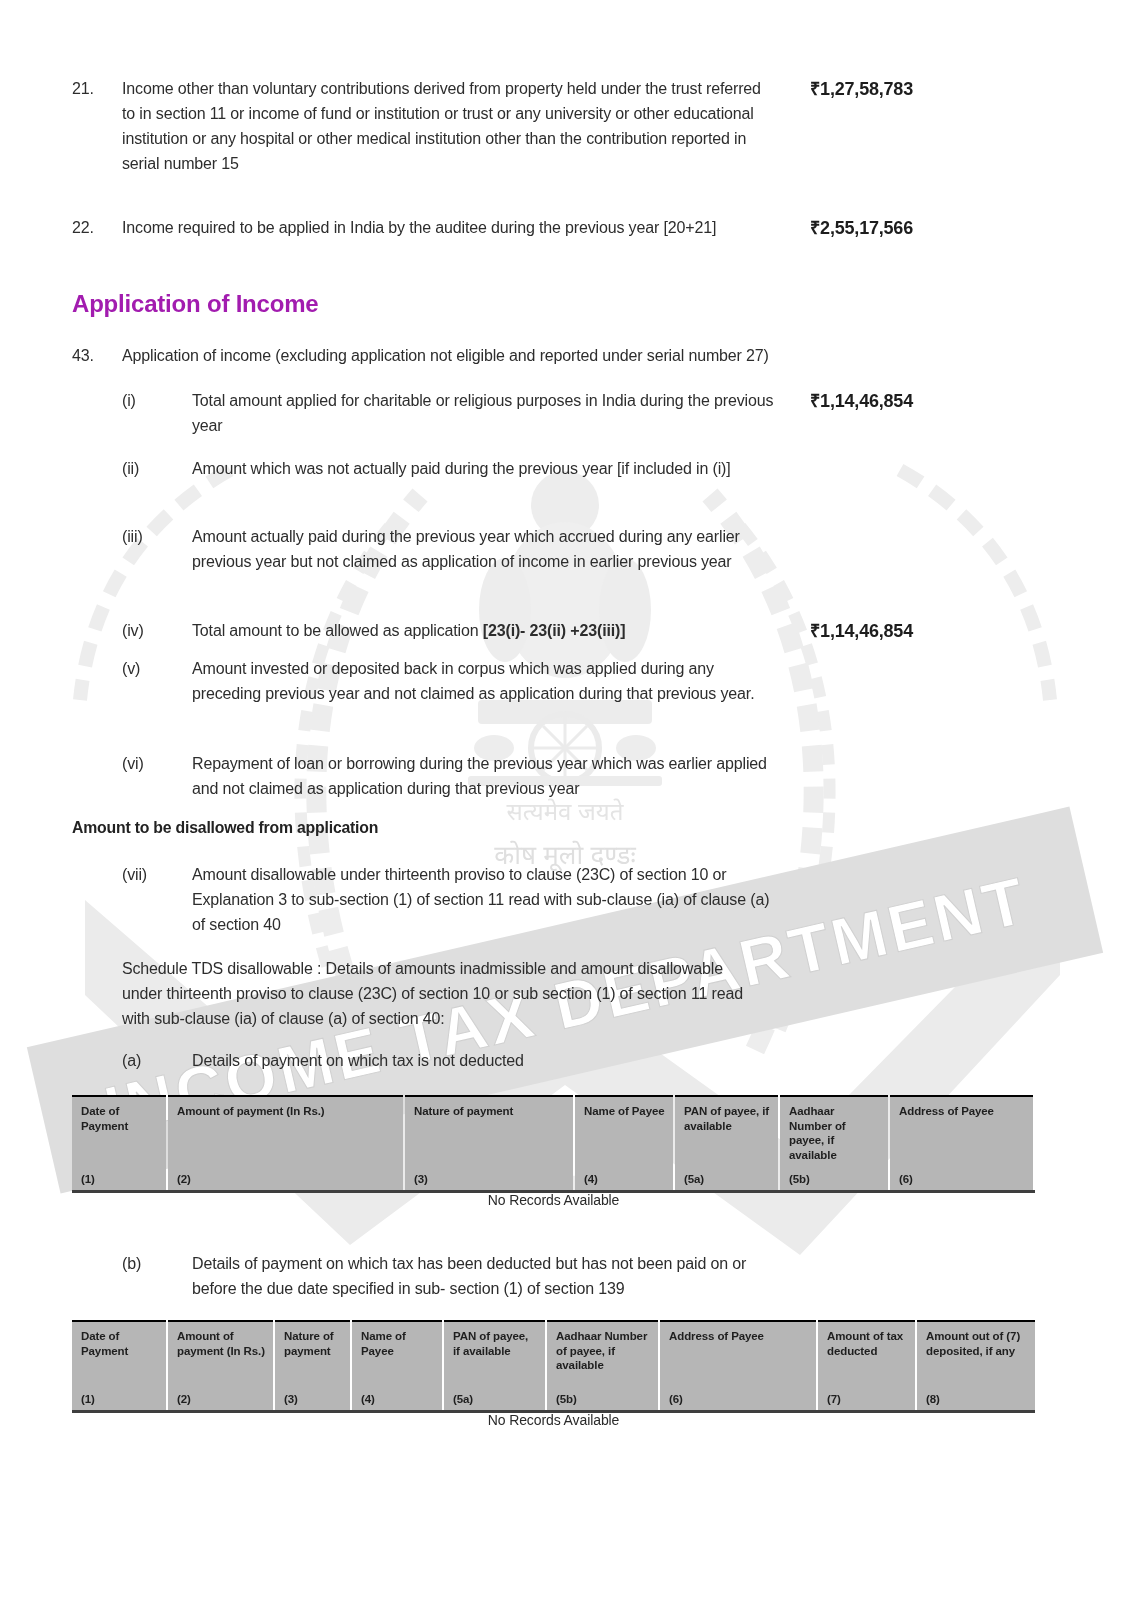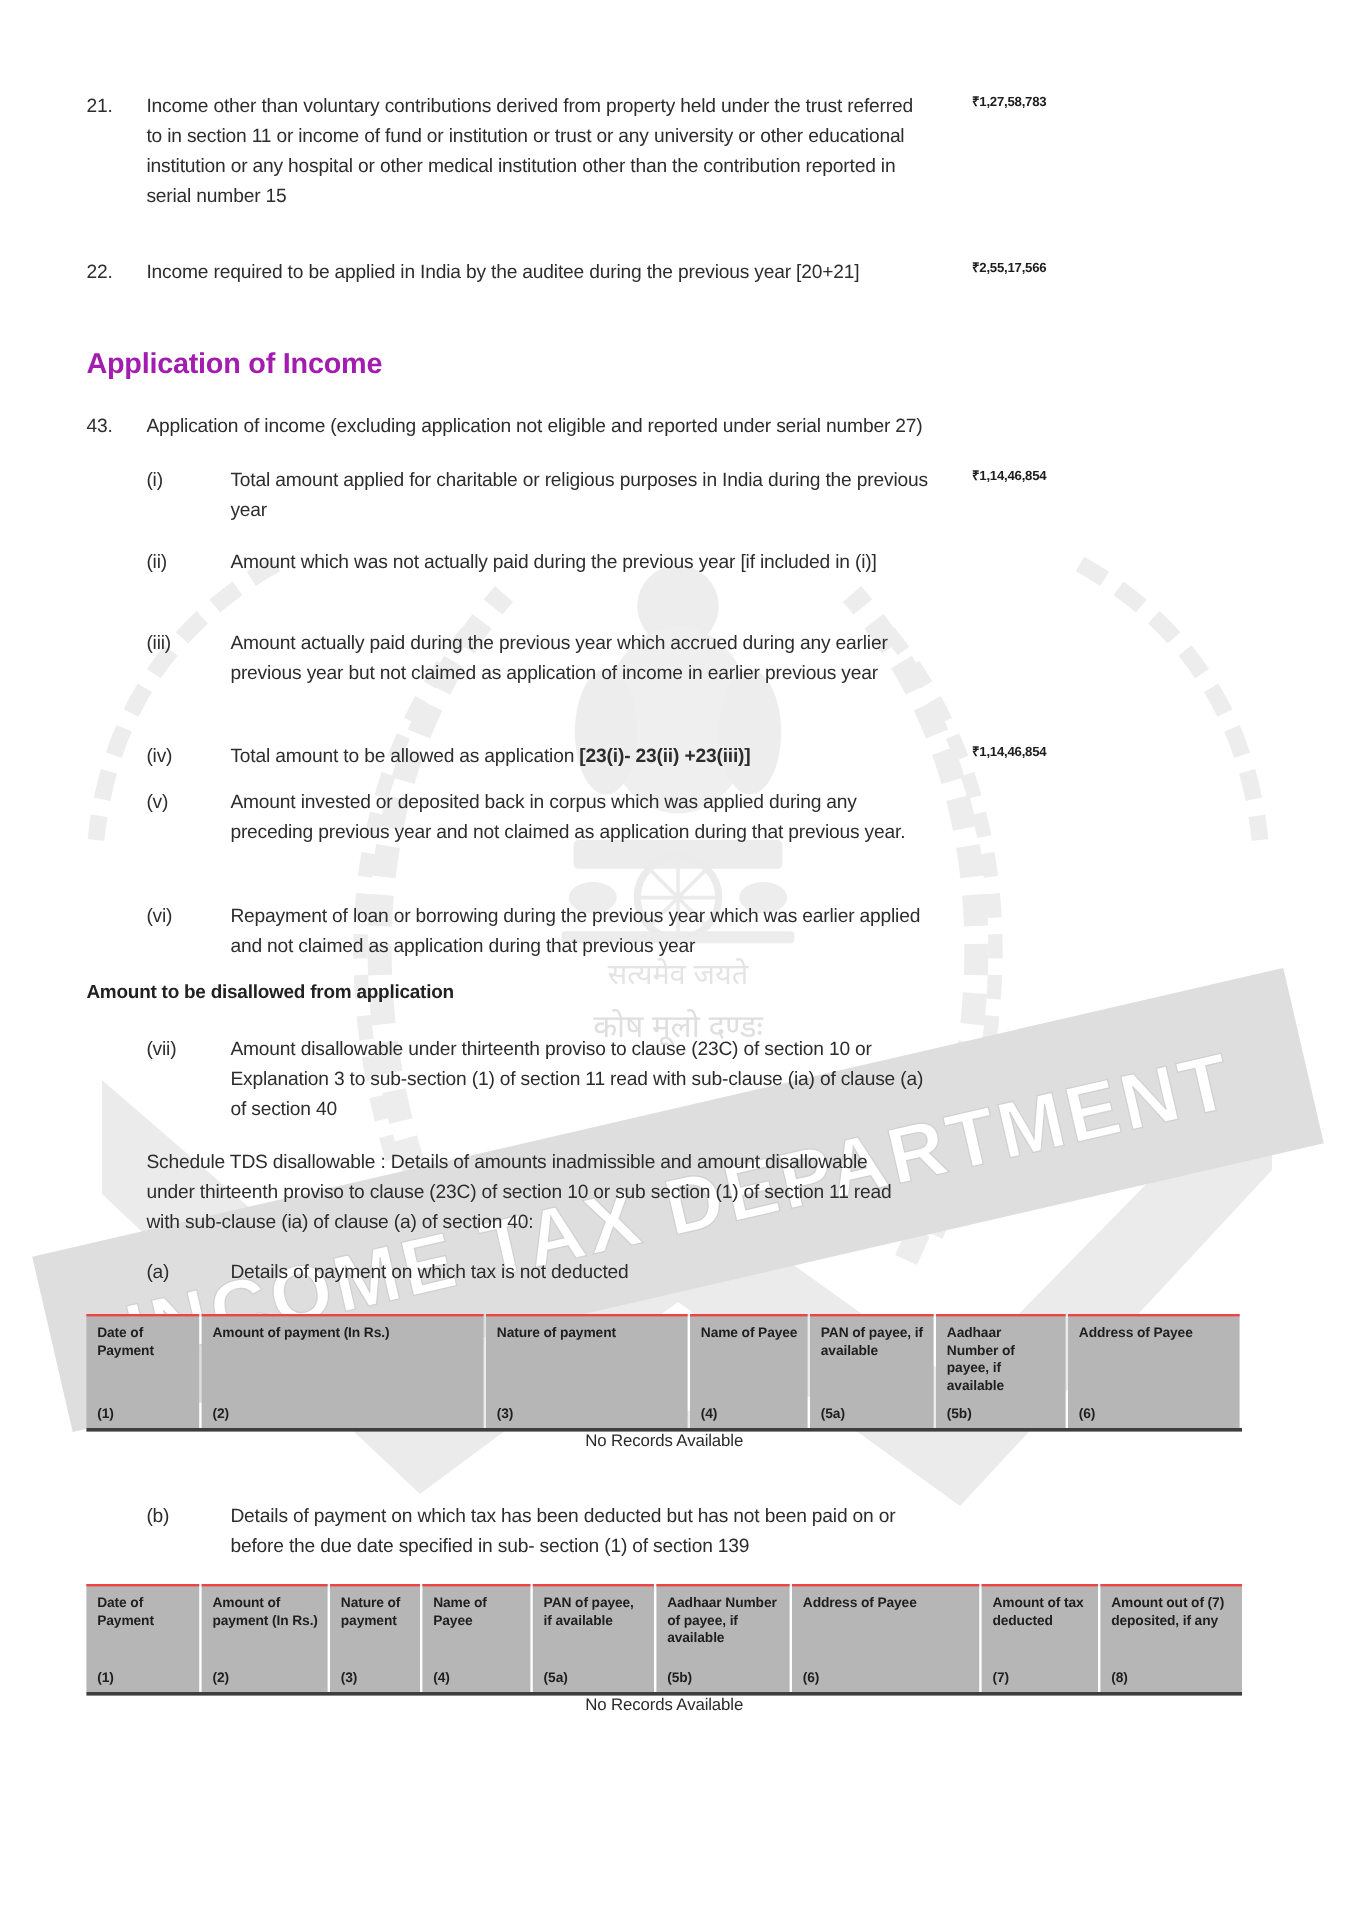--- a/index.html
+++ b/index.html
@@ -12,33 +12,33 @@
     overflow:hidden;
   }
   .wm{position:absolute;left:0;top:0;z-index:0;pointer-events:none;}
   .content{position:absolute;left:0;top:0;width:1130px;height:1488px;z-index:1;}
   .abs{position:absolute;}
   .body-txt{font-size:16px;line-height:25px;letter-spacing:-0.15px;}
   .num-col{left:72px;width:44px;}
   .item-txt{left:122px;width:652px;}
   .sub-marker{left:122px;width:60px;}
   .sub-txt{left:192px;width:588px;}
-  .amount{left:810px;font-weight:bold;font-size:11px;color:#1d1d1d;letter-spacing:-0.2px;white-space:nowrap;}
+  .amount{left:810px;font-weight:bold;font-size:18px;color:#1d1d1d;letter-spacing:-0.2px;white-space:nowrap;}
   .h-section{left:72px;font-size:24px;font-weight:bold;color:#a21caf;letter-spacing:-0.2px;}
   .h-sub{left:72px;font-size:15.8px;font-weight:bold;color:#222;letter-spacing:-0.2px;}
   .bold-frag{font-weight:bold;}
   .tbl{
     left:72px;width:963px;
     display:flex;gap:2px;
     border-bottom:3px solid #3e3e3e;
     box-sizing:border-box;
   }
   .cell{
     background:#b6b6b6;
-    border-top:2px solid #ef4444;
+    border-top:2px solid #000000;
     box-sizing:border-box;
     padding:7px 8px 3px 9px;
     display:flex;flex-direction:column;justify-content:space-between;
     font-size:11.5px;font-weight:bold;color:#1f1f1f;line-height:1.28;
     letter-spacing:-0.1px;
   }
   .tbl-a .cell{min-height:95px;}
   .tbl-b .cell{min-height:90px;}
   .ca0{width:94px;} .ca1{width:235px;} .ca2{width:168px;} .ca3{width:98px;}
   .ca4{width:103px;} .ca5{width:108px;} .ca6{width:143px;}

